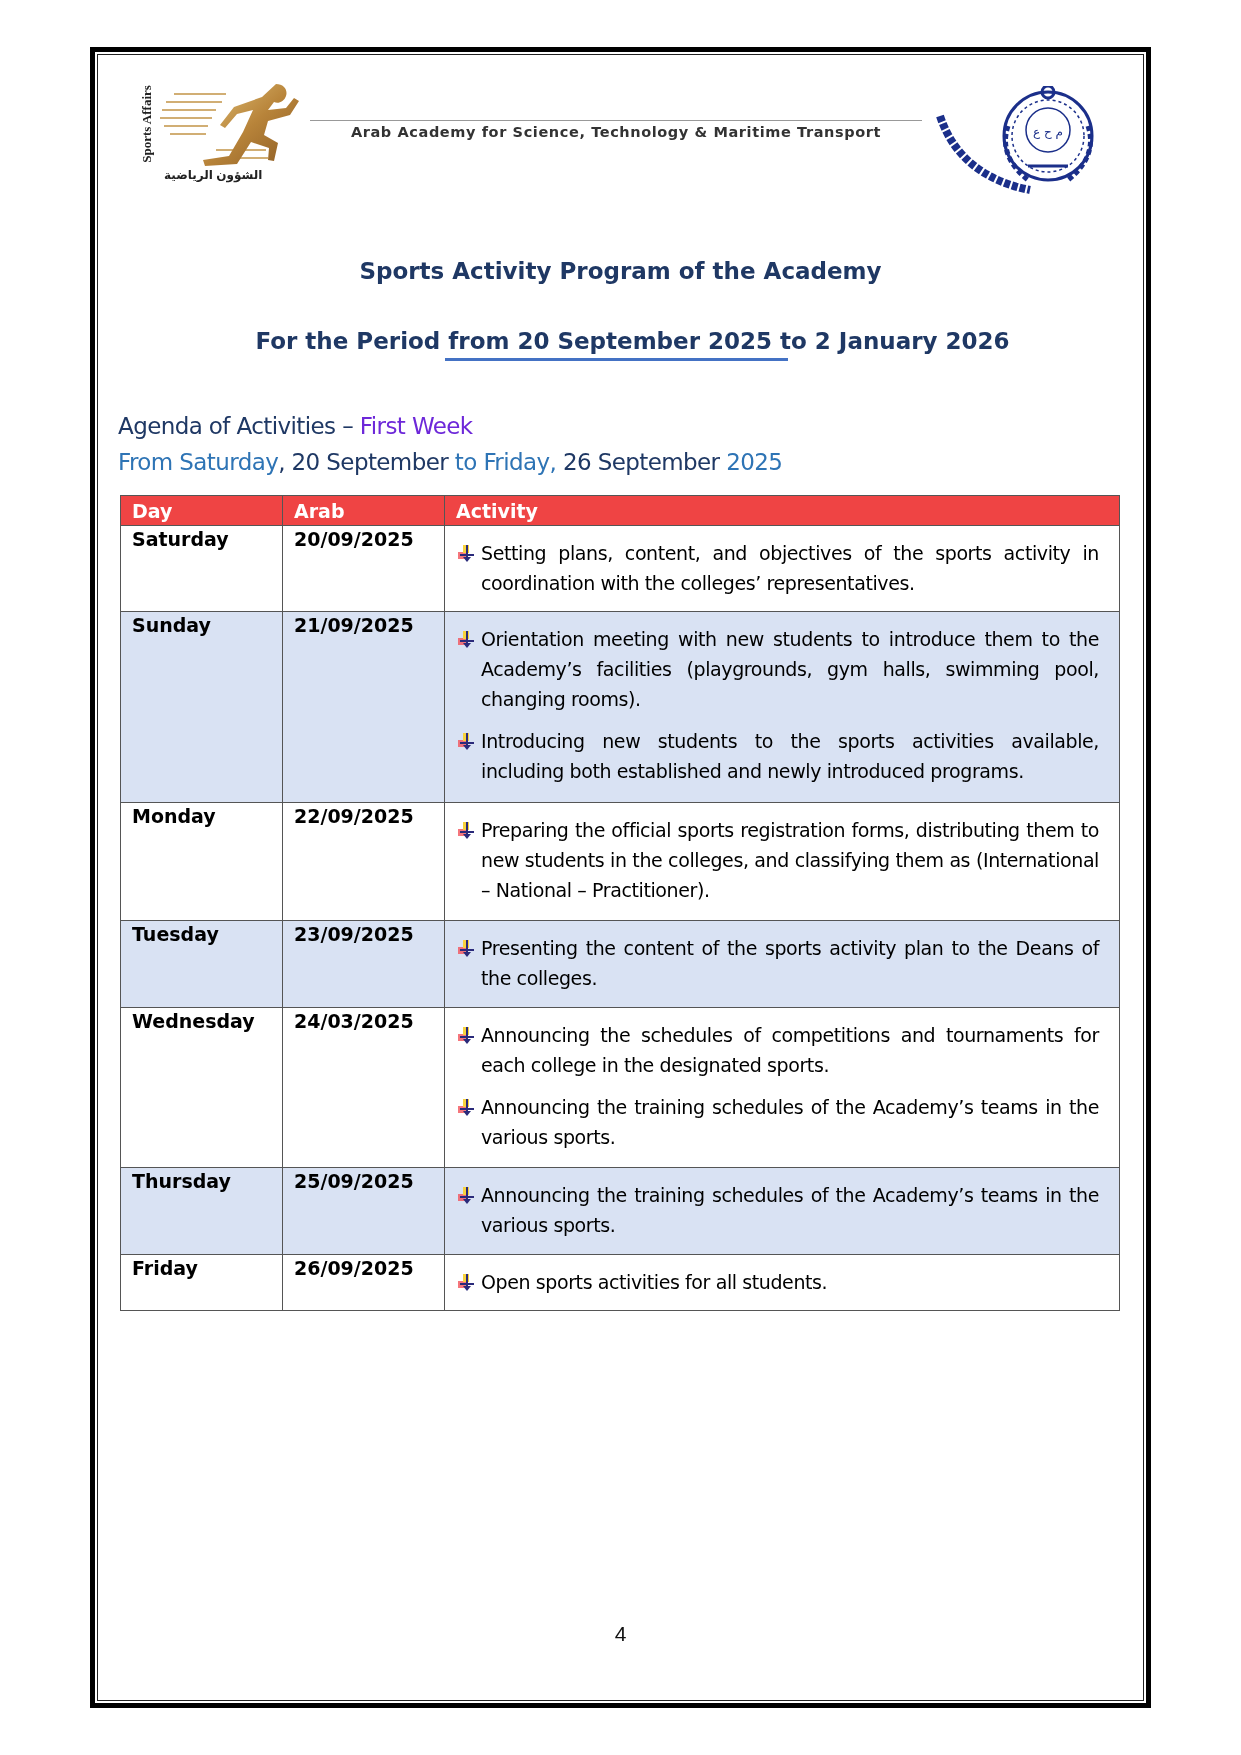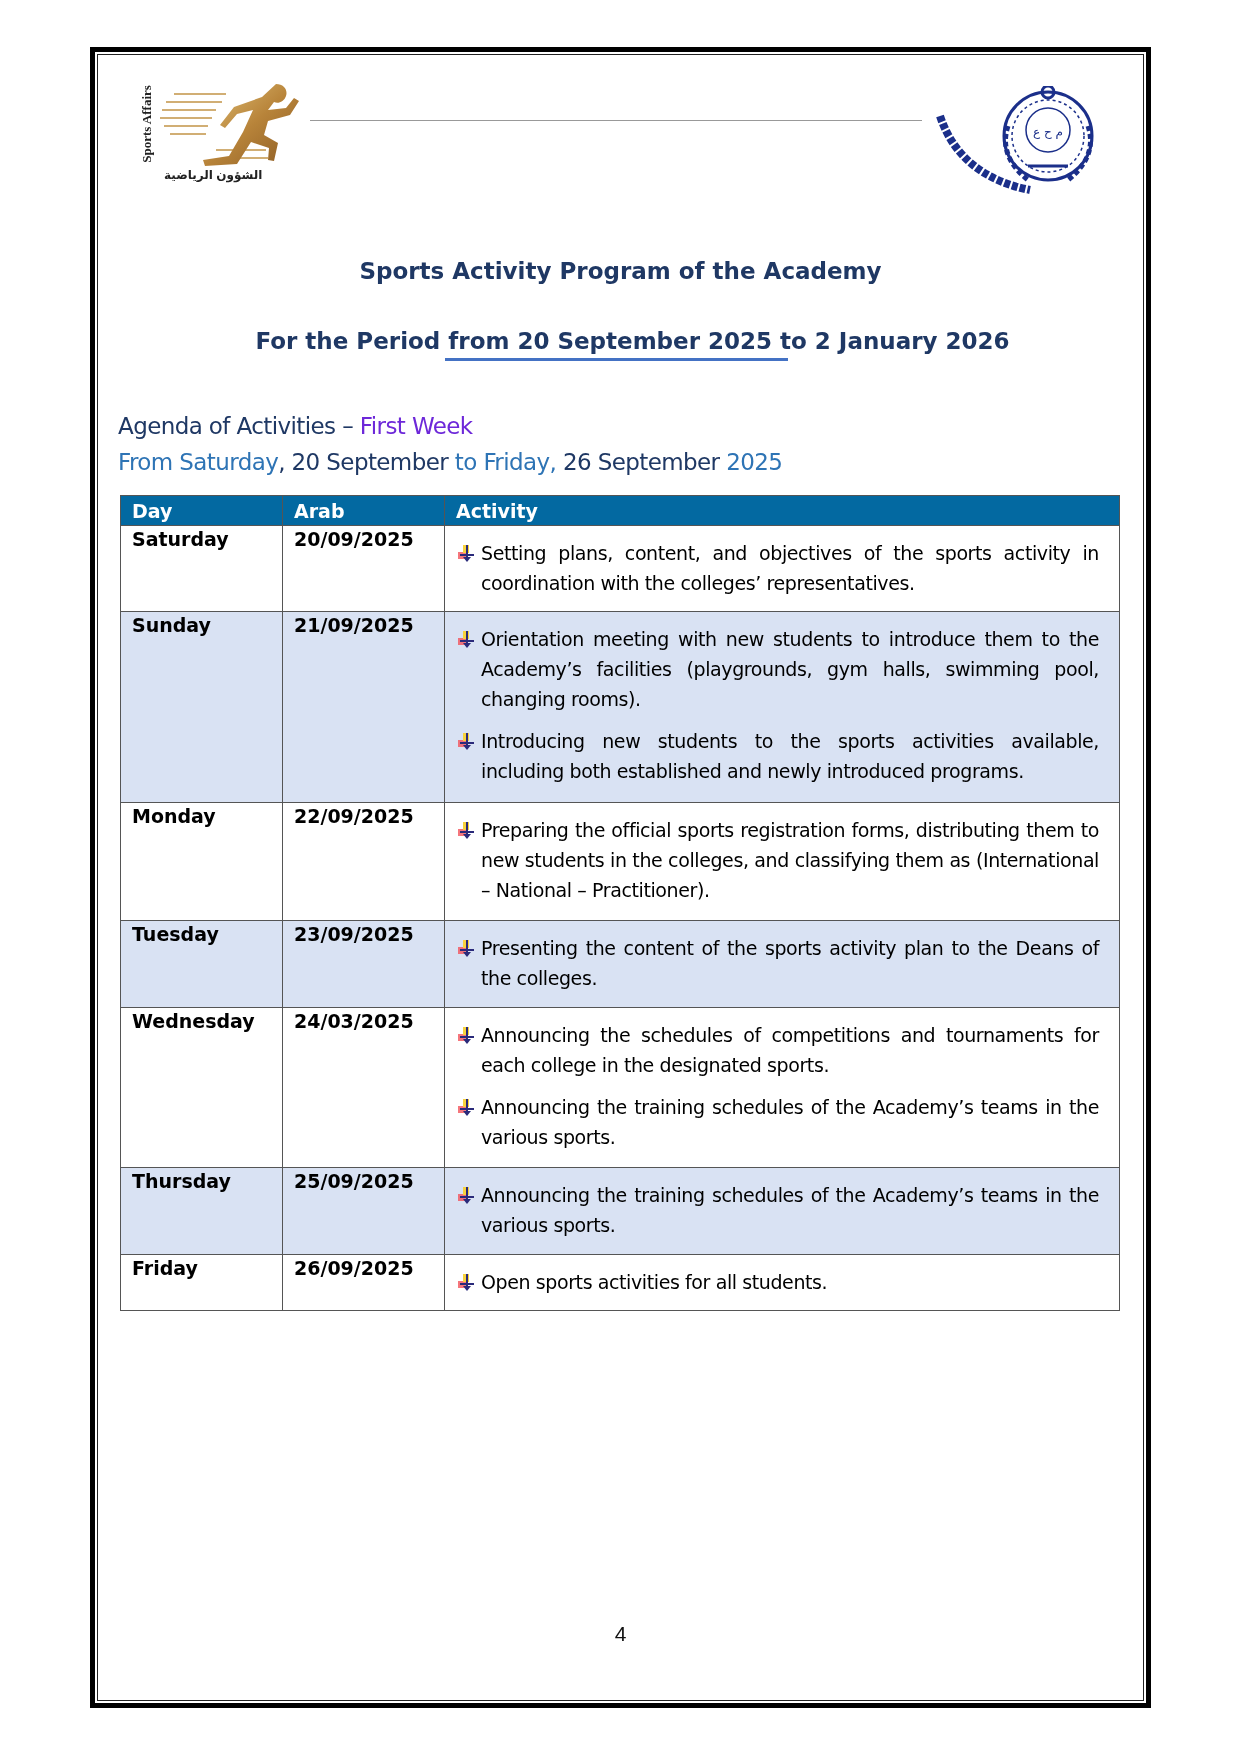--- a/index.html
+++ b/index.html
@@ -35,21 +35,21 @@
   .title-rule { position:absolute; left:445px; top:358px; width:343px; height:3px; background:#4472c4; }
 
   .agenda { position:absolute; left:118px; top:413px; font-size:23px; color:#1f3864; font-family:"DejaVu Sans", sans-serif; letter-spacing:-0.6px; }
   .agenda .red { color:#6d28d9; }
   .range { position:absolute; left:118px; top:449px; font-size:23px; color:#2e74b5; font-family:"DejaVu Sans", sans-serif; letter-spacing:-0.6px; }
   .range .dark { color:#1f3864; }
 
   
   table.agenda-table { position:absolute; left:120px; top:495px; width:1000px;
                        border-collapse:collapse; font-family:"DejaVu Sans", sans-serif; }
-  table.agenda-table th { background:#0369a1; color:#ffffff; text-align:left; font-weight:bold;
+  table.agenda-table th { background:#ef4444; color:#ffffff; text-align:left; font-weight:bold;
                           font-size:19px; height:29px; padding:0 0 0 11px; border:1.5px solid #555; }
   table.agenda-table td { border:1.5px solid #555; vertical-align:top; font-size:19px; }
   table.agenda-table tr.alt td { background:#d9e2f3; }
   td.day, td.date { font-weight:bold; padding:2px 0 0 11px; }
   td.act { padding:6px 20px 10px 10px; }
   .item { display:flex; align-items:flex-start; margin-top:7px; }
   .item:first-child { margin-top:6px; }
   .item + .item { margin-top:12px; }
   .bullet { flex:0 0 26px; height:22px; position:relative; margin-top:3px; }
   .bullet svg { position:absolute; left:2px; top:2px; }
@@ -83,20 +83,21 @@
       <line x1="60" y1="70" x2="110" y2="70"></line>
         <line x1="70" y1="78" x2="112" y2="78"></line>
     </g>
     <path fill="url(#gold)" d="M120 4 c8 0 12 6 10 12 c-2 6 -8 8 -12 6 l-6 8 l18 -2 l8 -10 l5 3 l-9 14 l-22 6 l-4 14 l14 8 l-4 18 l-6 -1 l1 -12 l-18 -6 l-14 22 l-32 2 l-2 -6 l26 -4 l14 -24 l10 -22 l-16 4 l-12 14 l-5 -3 l14 -18 l28 -10 z"></path>
   </svg>
   <span class="artext">الشؤون الرياضية</span>
 </div>
 
 <div class="academy-name">
   <div class="rule"></div>
+  <div class="en">Arab Academy for Science, Technology &amp; Maritime Transport</div>
 </div>
 
 <svg class="seal" viewBox="0 0 196 112">
   <g fill="none" stroke="#1b2f8a">
     <circle cx="118" cy="50" r="44" stroke-width="3"></circle>
     <circle cx="118" cy="50" r="36" stroke-width="1.5" stroke-dasharray="3 3"></circle>
     <circle cx="118" cy="44" r="22" stroke-width="1.5"></circle>
     <circle cx="118" cy="6" r="6" stroke-width="3"></circle>
     <path d="M78 40 q-10 30 20 54" stroke-width="5" stroke-dasharray="5 3"></path>
     <path d="M158 40 q10 30 -20 54" stroke-width="5" stroke-dasharray="5 3"></path>

